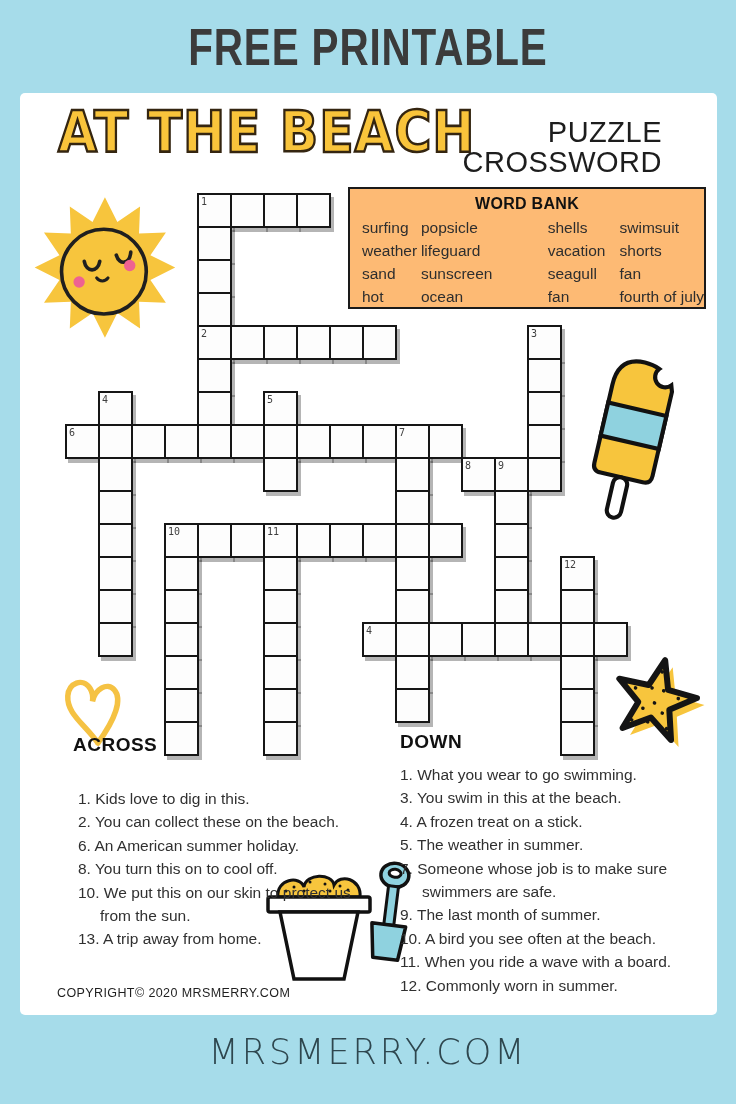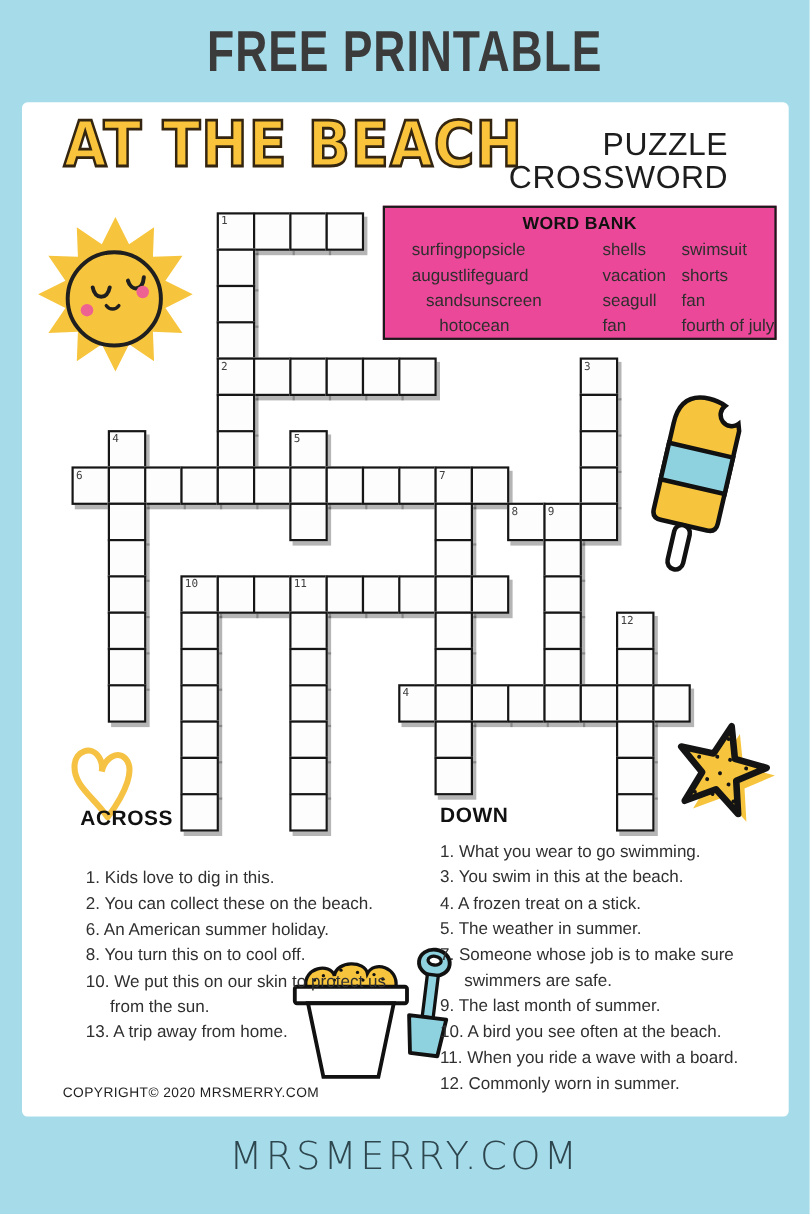--- a/index.html
+++ b/index.html
@@ -18,27 +18,27 @@
     background:#ffffff;border-radius:5px;}
   
   .title-main{position:absolute;left:38px;top:6px;margin:0;
     font-family:"DejaVu Sans",sans-serif;font-size:56px;font-weight:800;
     color:#f9c43b;-webkit-text-stroke:2.5px #342510;letter-spacing:1px;
     transform:scale(.9,1.02);transform-origin:left top;white-space:nowrap;}
   .title-sub{position:absolute;right:55px;top:24px;text-align:right;
     font-size:29px;line-height:30px;font-weight:500;color:#1d1d1d;letter-spacing:.5px;}
   
   .wordbank{position:absolute;left:328px;top:94px;width:358px;height:122px;
-    box-sizing:border-box;border:2.5px solid #1a1a1a;background:#ec4899;
+    box-sizing:border-box;border:2.5px solid #1a1a1a;background:#fdba74;
     padding:6px 0 0 12px;}
   .wb-title{text-align:center;font-weight:700;font-size:16px;color:#111;
     letter-spacing:.3px;margin:0 12px 5px 0;}
   .wb-cols{display:flex;}
   .wb-col{display:flex;flex-direction:column;gap:3.5px;font-size:15.5px;color:#2e2e2e;}
-  .wb-col:nth-child(1){width:64px;align-items:flex-end;}
+  .wb-col:nth-child(1){width:64px;}
   .wb-col:nth-child(2){width:90px;}
   .wb-col:nth-child(3){width:78px;margin-left:44px;}
   .wb-col:nth-child(4){flex:1;}
   .wb-word{white-space:nowrap;line-height:19.5px;}
   
   .grid{position:absolute;left:0;top:0;}
   .cell{position:absolute;width:35px;height:35px;box-sizing:border-box;
     border:2px solid #161616;background:#fdfdfd;
     box-shadow:3px 4px 0 rgba(70,70,70,.4);}
   .cellnum{position:absolute;left:2px;top:1px;font-size:10px;color:#3f3f3f;
@@ -75,21 +75,21 @@
   <div class="title-sub">
     <div>PUZZLE</div>
     <div>CROSSWORD</div>
   </div>
 
   <div class="wordbank">
     <div class="wb-title">WORD BANK</div>
     <div class="wb-cols">
         <div class="wb-col">
           <div class="wb-word">surfing</div>
-          <div class="wb-word">august</div>
+          <div class="wb-word">weather</div>
           <div class="wb-word">sand</div>
           <div class="wb-word">hot</div>
         </div>
         <div class="wb-col">
           <div class="wb-word">popsicle</div>
           <div class="wb-word">lifeguard</div>
           <div class="wb-word">sunscreen</div>
           <div class="wb-word">ocean</div>
         </div>
         <div class="wb-col">

